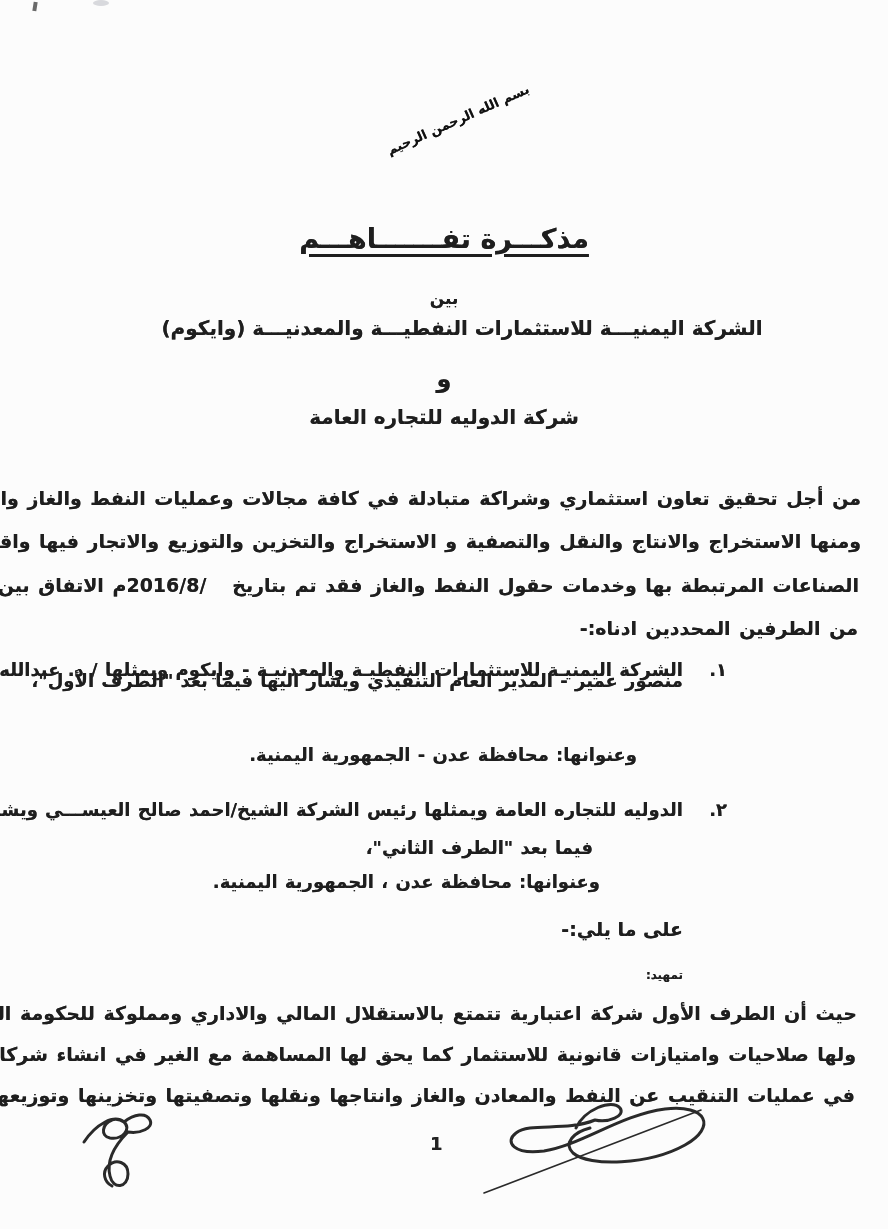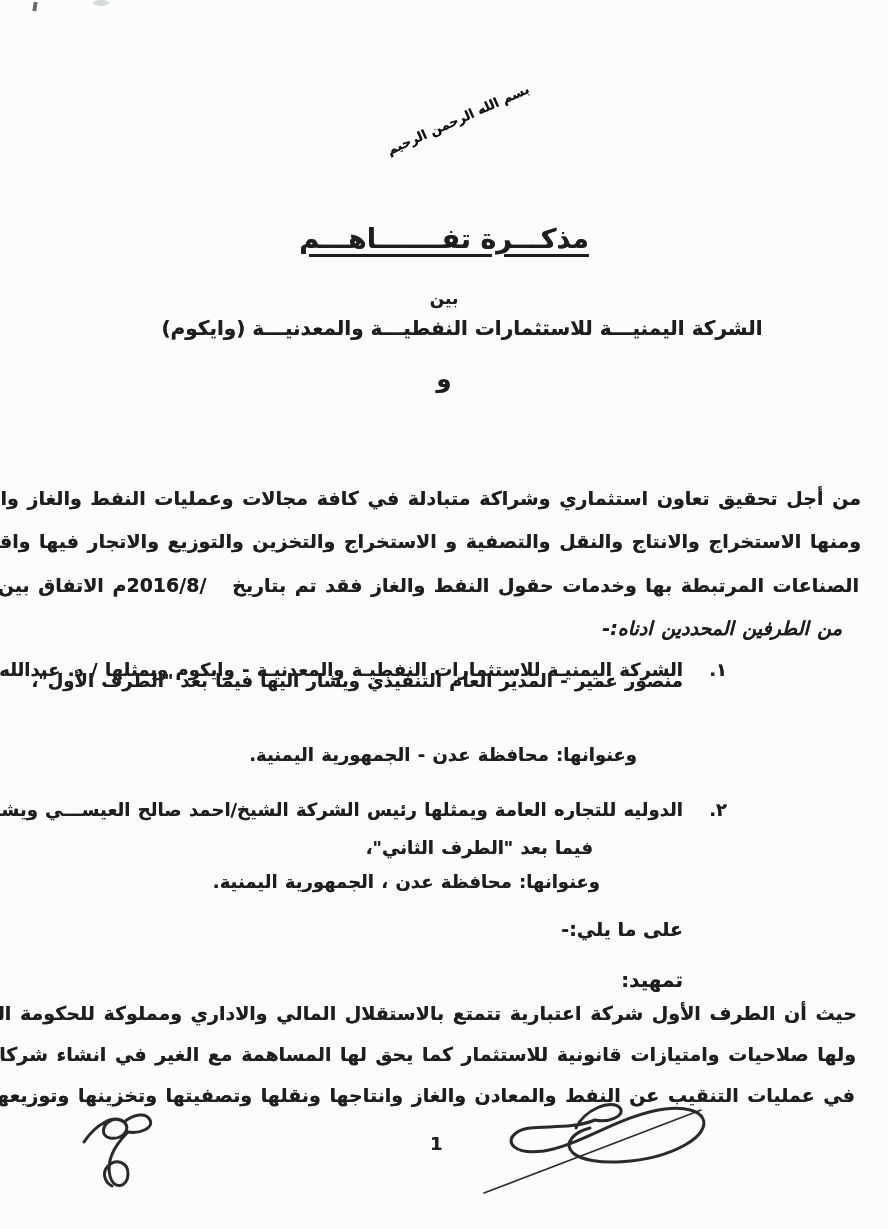--- a/index.html
+++ b/index.html
@@ -37,34 +37,34 @@
   .party1{top:316px;font-size:20px;margin-left:36px;}
   .waw{top:364px;font-size:24px;}
   .party2{top:405px;font-size:20px;}
 
   .body19{font-size:19px;word-spacing:2px;}
   .body18{font-size:18px;word-spacing:1px;}
 
   .intro-l1{top:487px;right:27px;}
   .intro-l2{top:530px;right:27px;}
   .intro-l3{top:574px;right:29px;}
-  .intro-l4{top:617px;right:46px;font-style:italic;}
+  .intro-l4{top:617px;right:30px;}
 
   .p1-num{top:659px;right:161px;}
   .p1-l1{top:659px;right:205px;}
   .p1-l2{top:670px;right:205px;}
   .p1-l3{top:744px;right:251px;margin-left:48px;}
 
   .p2-num{top:799px;right:161px;}
   .p2-l1{top:799px;right:205px;}
   .p2-l2{top:837px;right:295px;}
   .p2-l3{top:871px;right:288px;text-align:right;}
 
   .lead{top:918px;right:205px;font-size:19px;margin-left:20px;}
-  .preamble-h{top:968px;right:205px;font-size:20px;}
+  .preamble-h{top:968px;right:205px;font-size:12px;}
   .pre-l1{top:1002px;right:31px;}
   .pre-l2{top:1043px;right:32px;}
   .pre-l3{top:1084px;right:33px;}
 
   .page-number{top:1133px;left:430px;right:auto;font-size:18px;font-weight:bold;color:#222;}
 
   .sig{position:absolute;}
   .sig-right{left:468px;top:1088px;}
   .sig-left{left:70px;top:1100px;}
   .sig path{fill:none;stroke:#2a2a2a;stroke-linecap:round;stroke-linejoin:round;}
@@ -83,20 +83,21 @@
   <div class="bismillah">بسم الله الرحمن الرحيم</div>
 
   <div class="line center title">مذكـــرة تفـــــــاهـــم</div>
 
   <div class="line center between">بين</div>
 
   <div class="line center party1">الشركة اليمنيـــة للاستثمارات النفطيـــة والمعدنيـــة (وايكوم)</div>
 
   <div class="line center waw">و</div>
 
+  <div class="line center party2">شركة الدوليه للتجاره العامة</div>
 
   <div class="line body19 intro-l1">من أجل تحقيق تعاون استثماري وشراكة متبادلة في كافة مجالات وعمليات النفط والغاز والتعدين</div>
   <div class="line body19 intro-l2">ومنها الاستخراج والانتاج والنقل والتصفية و الاستخراج والتخزين والتوزيع والاتجار فيها واقامة</div>
   <div class="line body19 intro-l3">الصناعات المرتبطة بها وخدمات حقول النفط والغاز فقد تم بتاريخ &nbsp;&nbsp;/2016/8م الاتفاق بين كل</div>
   <div class="line body19 intro-l4">من الطرفين المحددين ادناه:-</div>
 
   <div class="line body18 p1-num">١.</div>
   <div class="line body18 p1-l1">الشركة اليمنيـة للاستثمارات النفطيـة والمعدنيـة - وايكوم ويمثلها / د. عبدالله ناصر</div>
   <div class="line body18 p1-l2">منصور عمير - المدير العام التنفيذي ويشار اليها فيما بعد "الطرف الأول"،</div>
   <div class="line body18 p1-l3">وعنوانها: محافظة عدن - الجمهورية اليمنية.</div>

